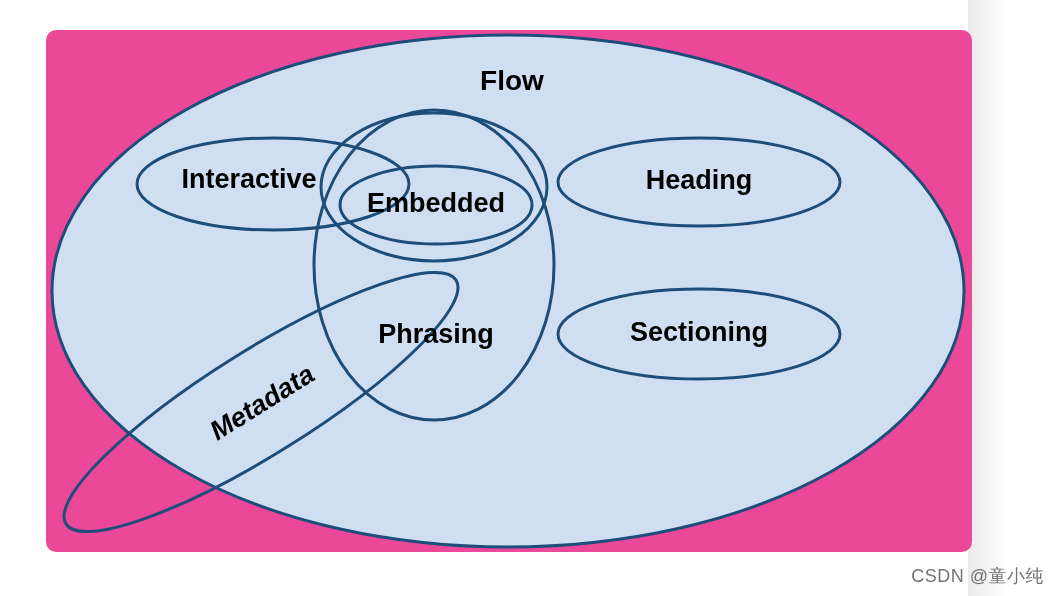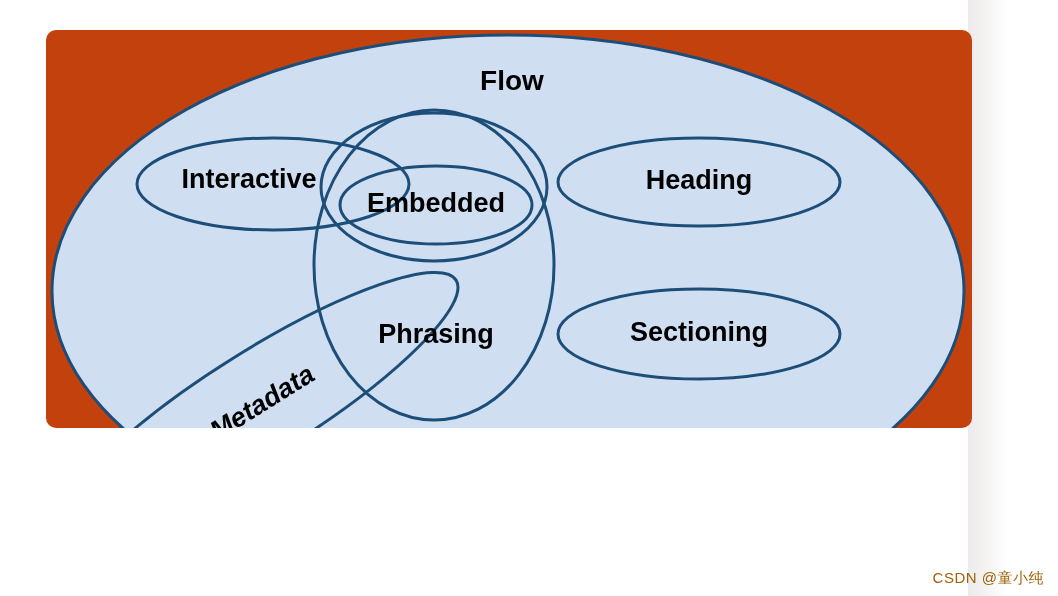--- a/index.html
+++ b/index.html
@@ -24,22 +24,22 @@
     top: 0px;
     width: 40px;
     height: 596px;
     background: linear-gradient(to right, #eceaea 0%, #f4f3f2 45%, #fbfbfb 78%, #ffffff 100%);
   }
   #canvas-panel {
     position: absolute;
     left: 46px;
     top: 30px;
     width: 926px;
-    height: 398px;
-    background: #c2410c;
+    height: 522px;
+    background: #ec4899;
     border-radius: 10px;
     overflow: hidden;
   }
   #venn-svg {
     position: absolute;
     left: 0;
     top: 0;
     width: 926px;
     height: 522px;
     display: block;
@@ -61,22 +61,22 @@
     dominant-baseline: middle;
   }
   .label-flow      { font-size: 28px; }
   .label-branch    { font-size: 27px; }
   .label-metadata  { font-size: 27px; font-style: italic; }
   #watermark {
     position: absolute;
     right: 14px;
     bottom: 8px;
     font-family: "Liberation Sans", sans-serif;
-    font-size: 15px;
-    color: #a16207;
+    font-size: 18px;
+    color: #737373;
     letter-spacing: 0.5px;
     white-space: nowrap;
   }
 </style>
 </head>
 <body>
 
 <div id="stage">
 
   <div id="shadow-strip"></div>

